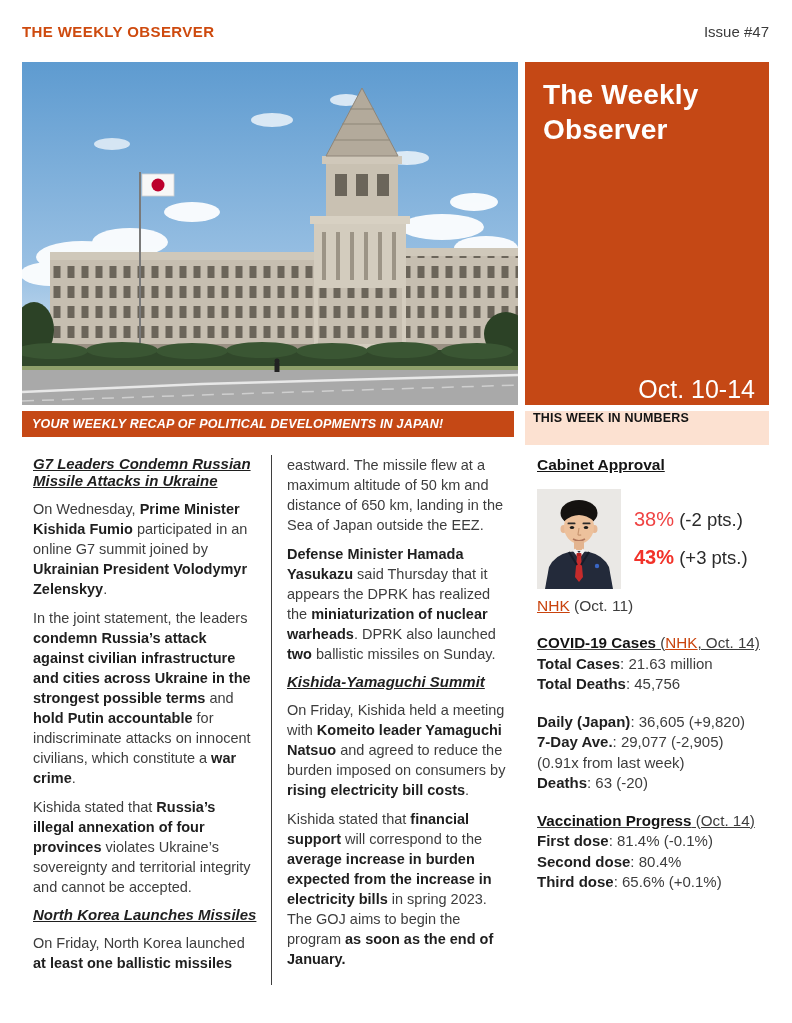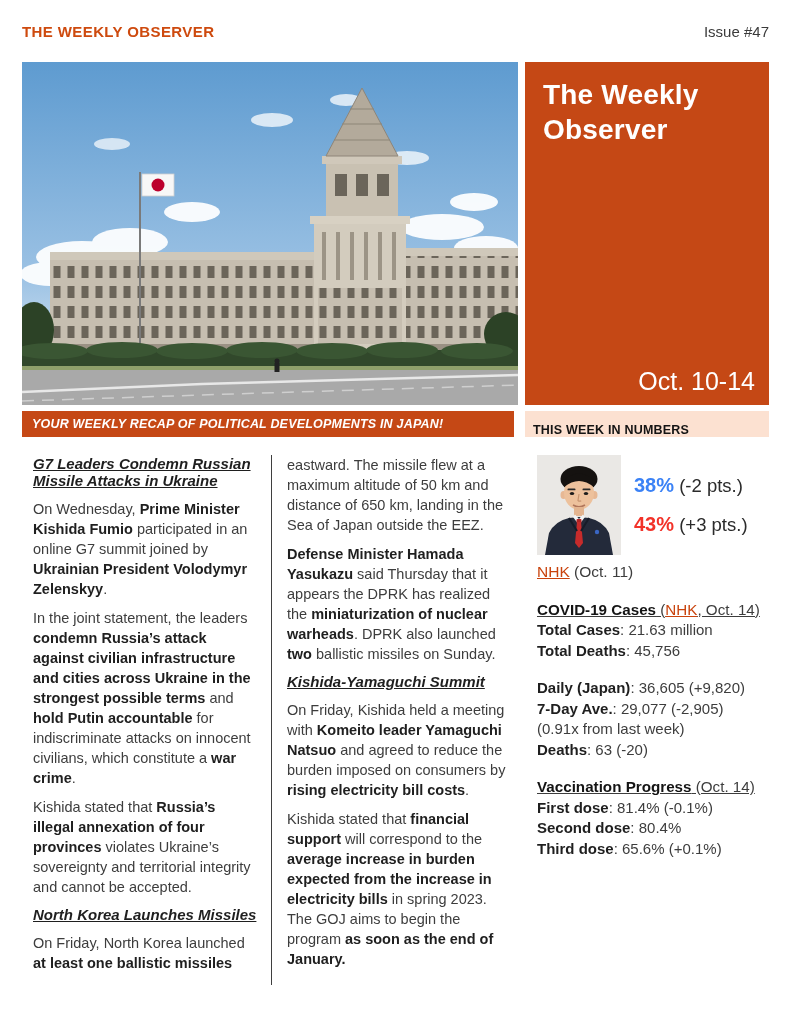--- a/index.html
+++ b/index.html
@@ -11,43 +11,43 @@
          color:#CE4A0E;letter-spacing:.4px;}
   .issue{position:absolute;right:23px;top:23px;font-size:15px;color:#3A3A3A;}
 
   
   .photo{position:absolute;left:22px;top:62px;width:496px;height:343px;display:block;}
 
   
   .masthead{position:absolute;left:525px;top:62px;width:244px;height:343px;background:#C54815;color:#fff;}
   .masthead-title{position:absolute;left:18px;top:15px;width:210px;font-size:28px;line-height:35px;
                   font-weight:700;letter-spacing:.2px;}
-  .masthead-date{position:absolute;right:14px;bottom:9px;font-size:25px;font-weight:400;}
+  .masthead-date{position:absolute;right:14px;bottom:1px;font-size:25px;font-weight:400;}
 
   
   .banner-left{position:absolute;left:22px;top:411px;width:492px;height:26px;background:#C54815;
                color:#fff;font-size:12.5px;font-weight:700;font-style:italic;letter-spacing:.2px;
                display:flex;align-items:center;padding-left:10px;box-sizing:border-box;}
-  .banner-right{position:absolute;left:525px;top:411px;width:244px;height:26px;background:#FCE1D1;
+  .banner-right{position:absolute;left:525px;top:411px;width:244px;height:34px;background:#FCE1D1;
                 color:#141414;font-size:12.5px;font-weight:700;letter-spacing:.2px;
-                display:flex;align-items:flex-end;padding-left:8px;box-sizing:border-box;}
+                display:flex;align-items:flex-start;padding-left:8px;box-sizing:border-box;}
 
   
   .col{position:absolute;top:455px;font-size:14.5px;line-height:20px;color:#3D3D3D;}
   .col1{left:33px;width:225px;}
   .col2{left:287px;width:225px;}
   .divider{position:absolute;left:271px;top:455px;width:1px;height:530px;background:#3F3F3F;}
   .art-h{font-weight:700;font-style:italic;text-decoration:underline;color:#1F1F1F;
          margin:0 0 10px 0;font-size:15px;line-height:17px;}
   .para{margin:0 0 9px 0;}
 
   
   .sg-b{font-weight:700;color:#1F1F1F;}
   .sg-link{color:#C9430D;text-decoration:underline;cursor:pointer;}
-  .sg-green{color:#3b82f6;font-weight:700;}
+  .sg-green{color:#ef4444;font-weight:400;}
   .sg-red{color:#F23229;font-weight:700;margin-top:36px;}
 
   
   .sidebar{position:absolute;left:537px;top:455px;width:232px;font-size:15px;line-height:20.5px;color:#3D3D3D;}
   .sb-h{font-weight:700;text-decoration:underline;color:#141414;font-size:15.5px;margin-bottom:13px;}
   .cab-row-wrap{display:flex;}
   .portrait{width:84px;height:100px;flex:0 0 84px;display:block;}
   .appr-col{display:flex;flex-direction:column;justify-content:center;gap:17px;
             padding-left:13px;font-size:18.5px;color:#2B2B2B;}
   .appr-row .sg-green,.appr-row .sg-red{font-size:20px;}
@@ -181,20 +181,21 @@
 
   <div class="col col2">
     <p class="para"><span>eastward. The missile flew at a maximum altitude of 50 km and distance of 650 km, landing in the Sea of Japan outside the EEZ.</span></p>
     <p class="para"><span class="sg-b">Defense Minister Hamada Yasukazu</span><span> said Thursday that it appears the DPRK has realized the </span><span class="sg-b">miniaturization of nuclear warheads</span><span>. DPRK also launched </span><span class="sg-b">two</span><span> ballistic missiles on Sunday.</span></p>
     <div class="art-h">Kishida-Yamaguchi Summit</div>
     <p class="para"><span>On Friday, Kishida held a meeting with </span><span class="sg-b">Komeito leader Yamaguchi Natsuo</span><span> and agreed to reduce the burden imposed on consumers by </span><span class="sg-b">rising electricity bill costs</span><span>.</span></p>
     <p class="para"><span>Kishida stated that </span><span class="sg-b">financial support</span><span> will correspond to the </span><span class="sg-b">average increase in burden expected from the increase in electricity bills</span><span> in spring 2023. The GOJ aims to begin the program </span><span class="sg-b">as soon as the end of January.</span></p>
   </div>
 
   <div class="sidebar">
+    <div class="sb-h">Cabinet Approval</div>
 
     <div class="cab-row-wrap">
       <svg class="portrait" viewBox="0 0 84 100">
         <rect width="84" height="100" fill="#EAE8E5"></rect>
         <ellipse cx="42" cy="24" rx="18.5" ry="13" fill="#151210"></ellipse>
         <ellipse cx="26.5" cy="40" rx="3" ry="4" fill="#E7B894"></ellipse>
         <ellipse cx="57.5" cy="40" rx="3" ry="4" fill="#E7B894"></ellipse>
         <ellipse cx="42" cy="38" rx="15" ry="16.5" fill="#EDC19C"></ellipse>
         <path d="M27,32 Q42,20 57,32 L57,25 Q42,12 27,25 Z" fill="#151210"></path>
         <rect x="30.5" y="33.5" width="8" height="1.8" rx="0.9" fill="#2A2A2A"></rect>

